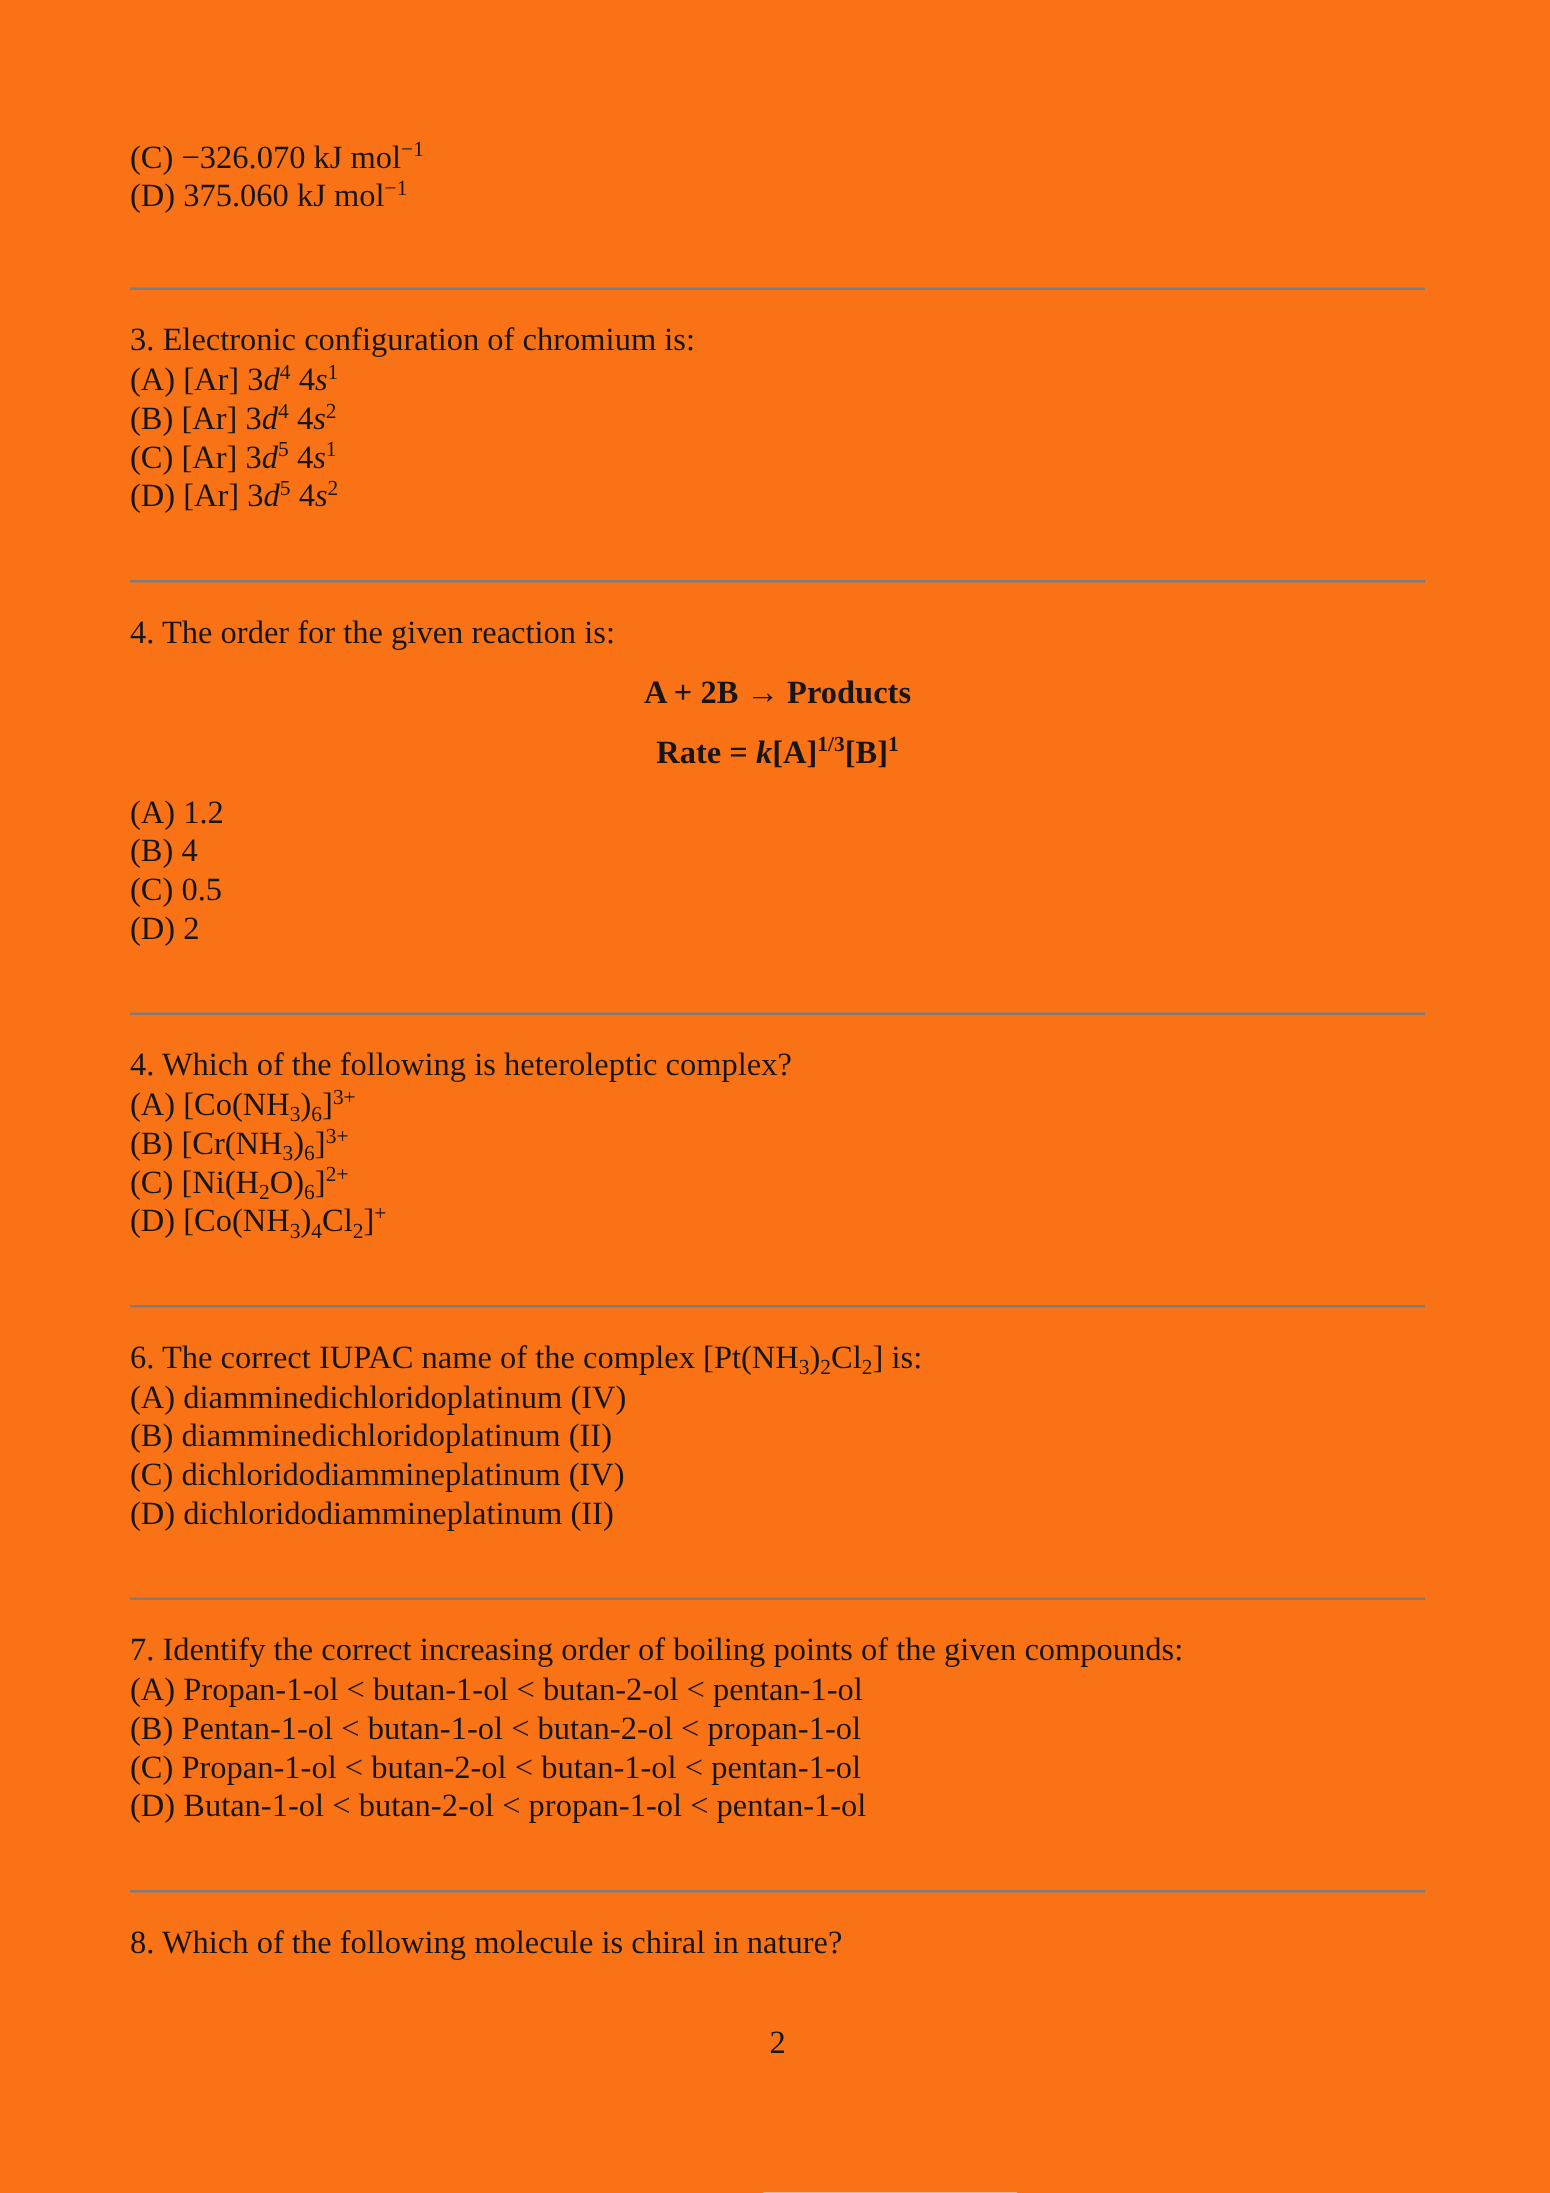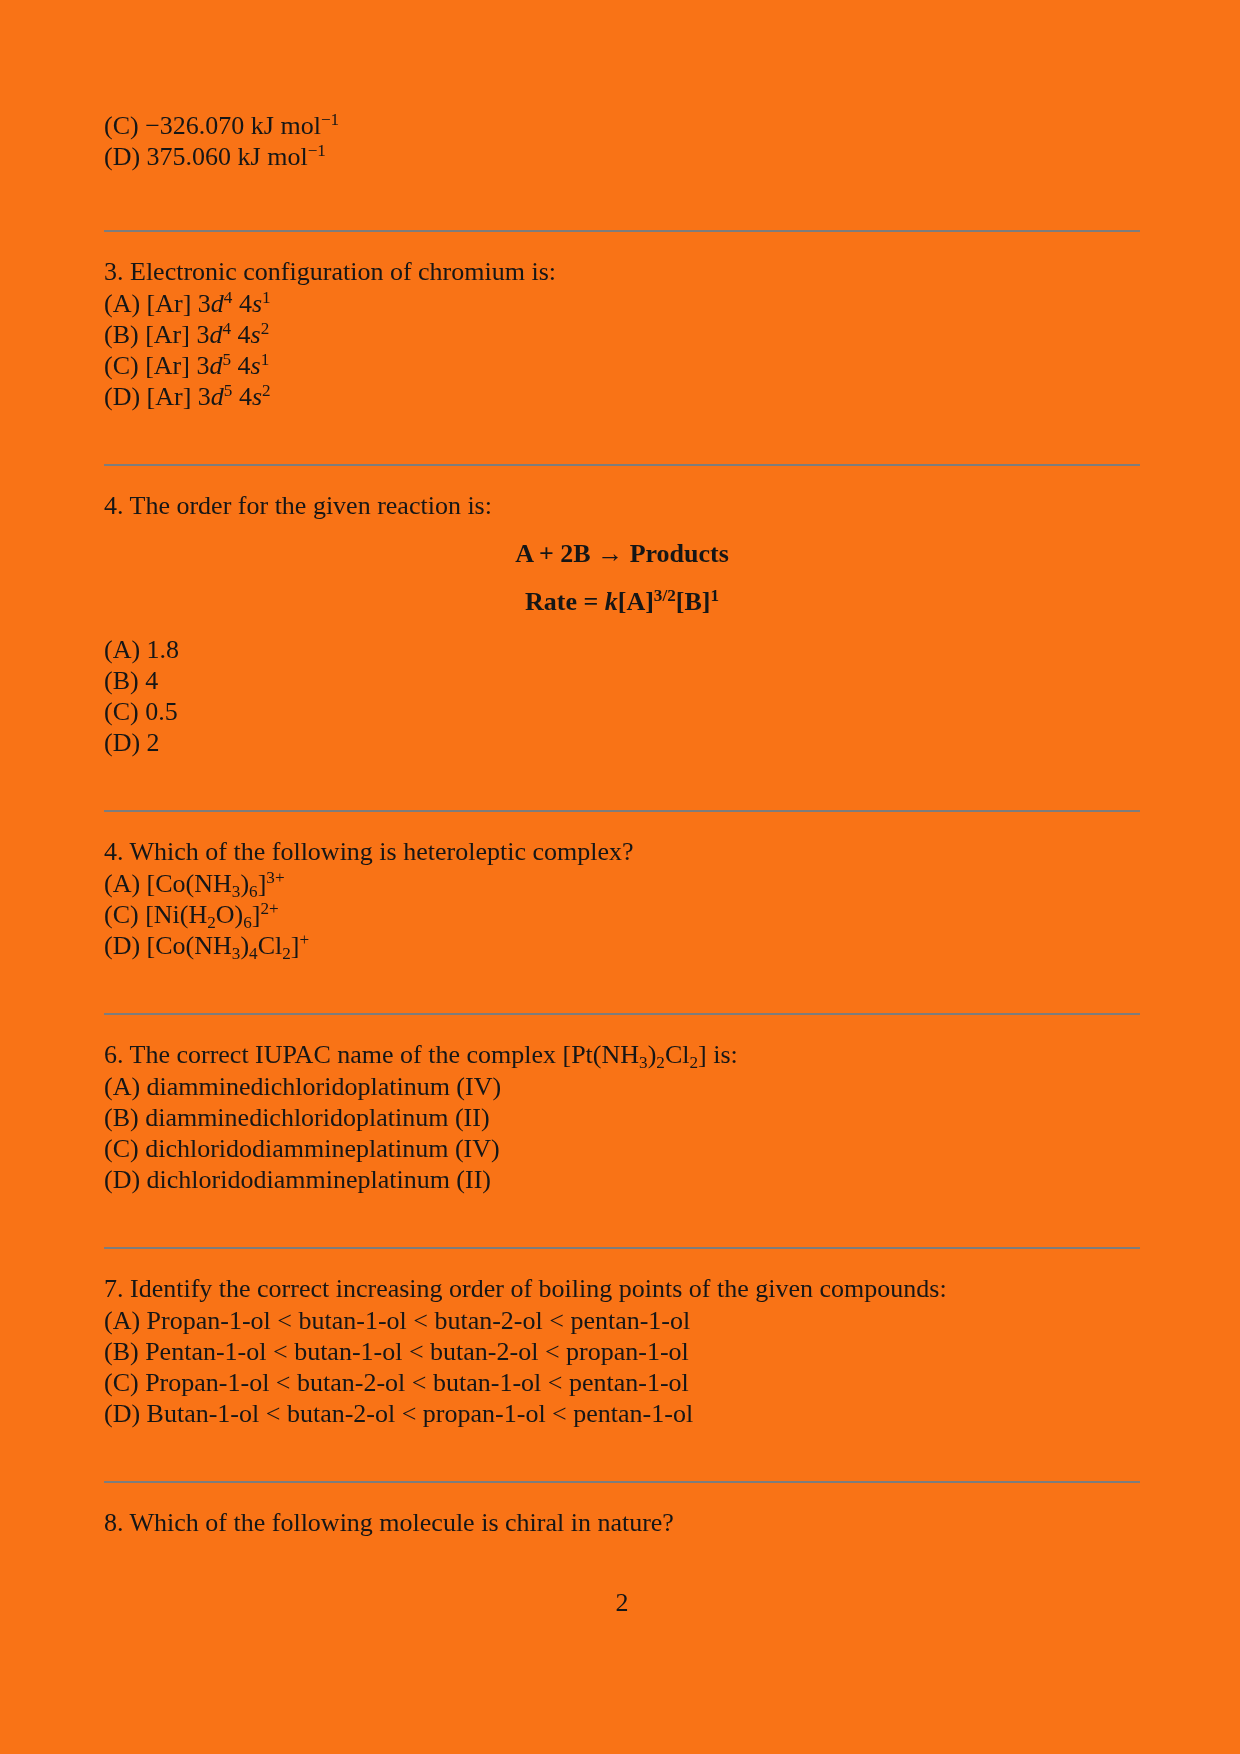--- a/index.html
+++ b/index.html
@@ -74,34 +74,35 @@
       <div class="option">(B) [Ar] 3<i>d</i><sup>4</sup> 4<i>s</i><sup>2</sup></div>
       <div class="option">(C) [Ar] 3<i>d</i><sup>5</sup> 4<i>s</i><sup>1</sup></div>
       <div class="option">(D) [Ar] 3<i>d</i><sup>5</sup> 4<i>s</i><sup>2</sup></div>
     </section>
 
     <hr class="qsep">
     <section>
       <p class="qheading">4. The order for the given reaction is:</p>
       <div class="equations">
         <div class="eq">A + 2B → Products</div>
-        <div class="eq">Rate = <i>k</i>[A]<sup>3/2</sup>[B]<sup>1</sup></div>
+        <div class="eq">Rate = <i>k</i>[A]<sup>1/3</sup>[B]<sup>1</sup></div>
       </div>
       <div class="opts-after-eq">
-        <div class="option">(A) 1.8</div>
+        <div class="option">(A) 1.2</div>
         <div class="option">(B) 4</div>
         <div class="option">(C) 0.5</div>
         <div class="option">(D) 2</div>
       </div>
     </section>
 
     <hr class="qsep">
     <section>
       <p class="qheading">4. Which of the following is heteroleptic complex?</p>
       <div class="option">(A) [Co(NH<sub>3</sub>)<sub>6</sub>]<sup>3+</sup></div>
+      <div class="option">(B) [Cr(NH<sub>3</sub>)<sub>6</sub>]<sup>3+</sup></div>
       <div class="option">(C) [Ni(H<sub>2</sub>O)<sub>6</sub>]<sup>2+</sup></div>
       <div class="option">(D) [Co(NH<sub>3</sub>)<sub>4</sub>Cl<sub>2</sub>]<sup>+</sup></div>
     </section>
 
     <hr class="qsep">
     <section>
       <p class="qheading">6. The correct IUPAC name of the complex [Pt(NH<sub>3</sub>)<sub>2</sub>Cl<sub>2</sub>] is:</p>
       <div class="option">(A) diamminedichloridoplatinum (IV)</div>
       <div class="option">(B) diamminedichloridoplatinum (II)</div>
       <div class="option">(C) dichloridodiammineplatinum (IV)</div>

